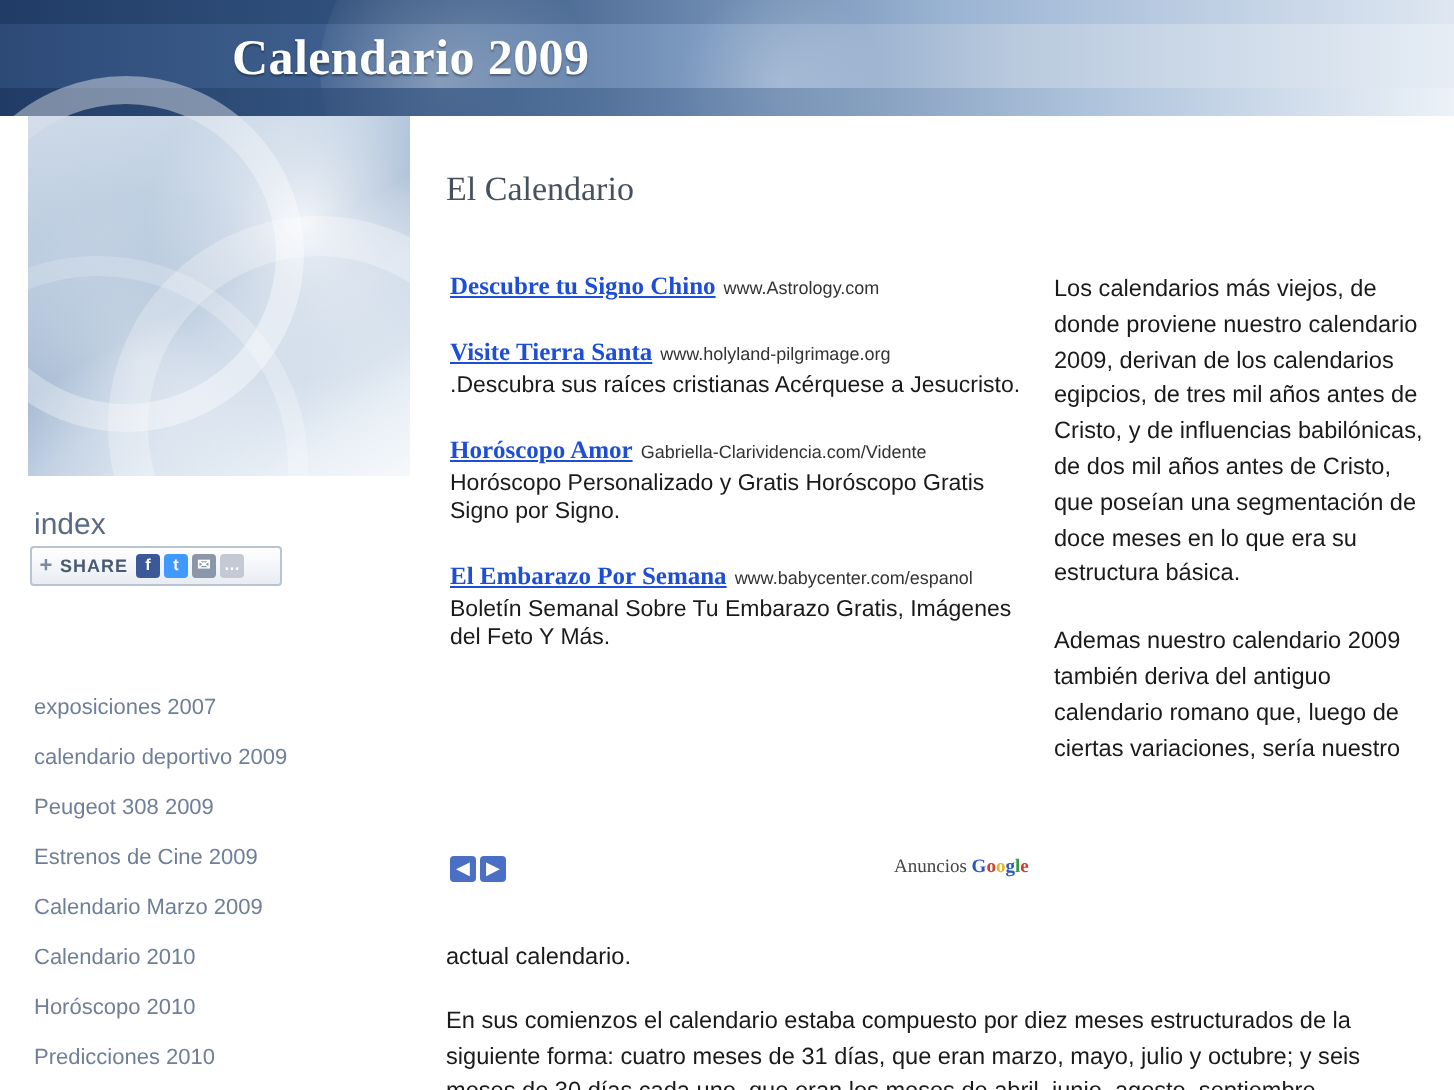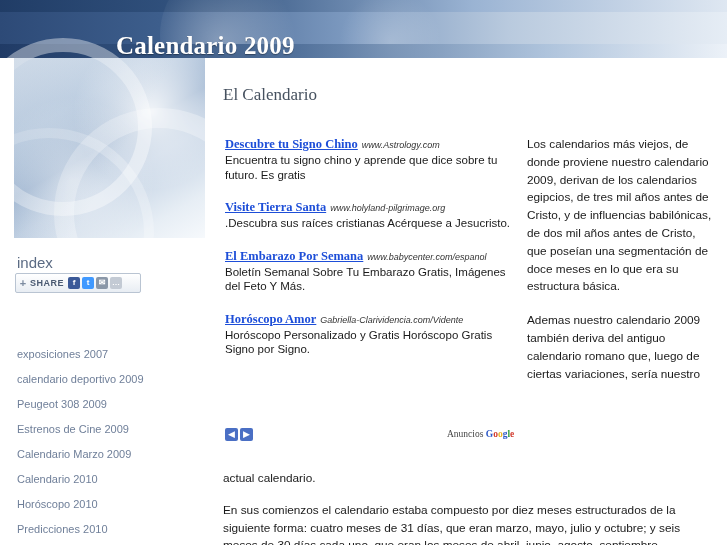--- a/index.html
+++ b/index.html
@@ -47,21 +47,21 @@
   #header .swirl2 {
     position: absolute;
     left: 330px; top: -18px;
     width: 120px; height: 120px;
     border-radius: 50%;
     background: radial-gradient(circle at 50% 50%, rgba(255,255,255,.22), rgba(255,255,255,0) 60%);
   }
   #site-title {
     position: absolute;
     left: 116px;
-    top: 32px;
+    top: 16px;
     color: #ffffff;
     font-family: "Liberation Serif", serif;
     font-size: 25px;
     font-weight: bold;
     letter-spacing: .2px;
     text-shadow: 0 1px 1px rgba(0,0,0,.35);
   }
   
   #left-col {
     position: absolute;
@@ -184,21 +184,20 @@
     font-weight: bold;
     text-decoration: underline;
     font-family: "Liberation Serif", serif;
     text-align: center;
   }
   .ad-url {
     color: #333333;
     font-size: 9px;
     margin-left: 4px;
     font-family: "Liberation Sans", sans-serif;
-    font-style: italic;
   }
   .ad-desc {
     color: #1a1a1a;
     font-size: 11.5px;
     line-height: 14.5px;
     margin-top: 1px;
     font-family: "Liberation Sans", sans-serif;
   }
   #ad-nav {
     position: absolute;
@@ -291,34 +290,33 @@
 
   </div>
 </div>
 
 <div id="main">
   <div id="page-heading">El Calendario</div>
 
   <div id="ads">
     <div class="ad">
       <a class="ad-title" href="#">Descubre tu Signo Chino</a><span class="ad-url">www.Astrology.com</span>
-      <div class="ad-desc">Encuentra tu signo chino y aprende que dice sobre tu futuro. Es gratis</div>
     </div>
     <div class="ad">
       <a class="ad-title" href="#">Visite Tierra Santa</a><span class="ad-url">www.holyland-pilgrimage.org</span>
       <div class="ad-desc">.Descubra sus raíces cristianas Acérquese a Jesucristo.</div>
     </div>
     <div class="ad">
+      <a class="ad-title" href="#">Horóscopo Amor</a><span class="ad-url">Gabriella-Clarividencia.com/Vidente</span>
+      <div class="ad-desc">Horóscopo Personalizado y Gratis Horóscopo Gratis Signo por Signo.</div>
+    </div>
+    <div class="ad">
       <a class="ad-title" href="#">El Embarazo Por Semana</a><span class="ad-url">www.babycenter.com/espanol</span>
       <div class="ad-desc">Boletín Semanal Sobre Tu Embarazo Gratis, Imágenes del Feto Y Más.</div>
     </div>
-    <div class="ad">
-      <a class="ad-title" href="#">Horóscopo Amor</a><span class="ad-url">Gabriella-Clarividencia.com/Vidente</span>
-      <div class="ad-desc">Horóscopo Personalizado y Gratis Horóscopo Gratis Signo por Signo.</div>
-    </div>
   </div>
 
   <div id="ad-nav">
     <div class="arrow">◀</div>
     <div class="arrow">▶</div>
   </div>
 
   <div id="ads-brand">
     <span>Anuncios </span><span class="g-b">G</span><span class="g-r">o</span><span class="g-y">o</span><span class="g-b">g</span><span class="g-g">l</span><span class="g-r">e</span>
   </div>

